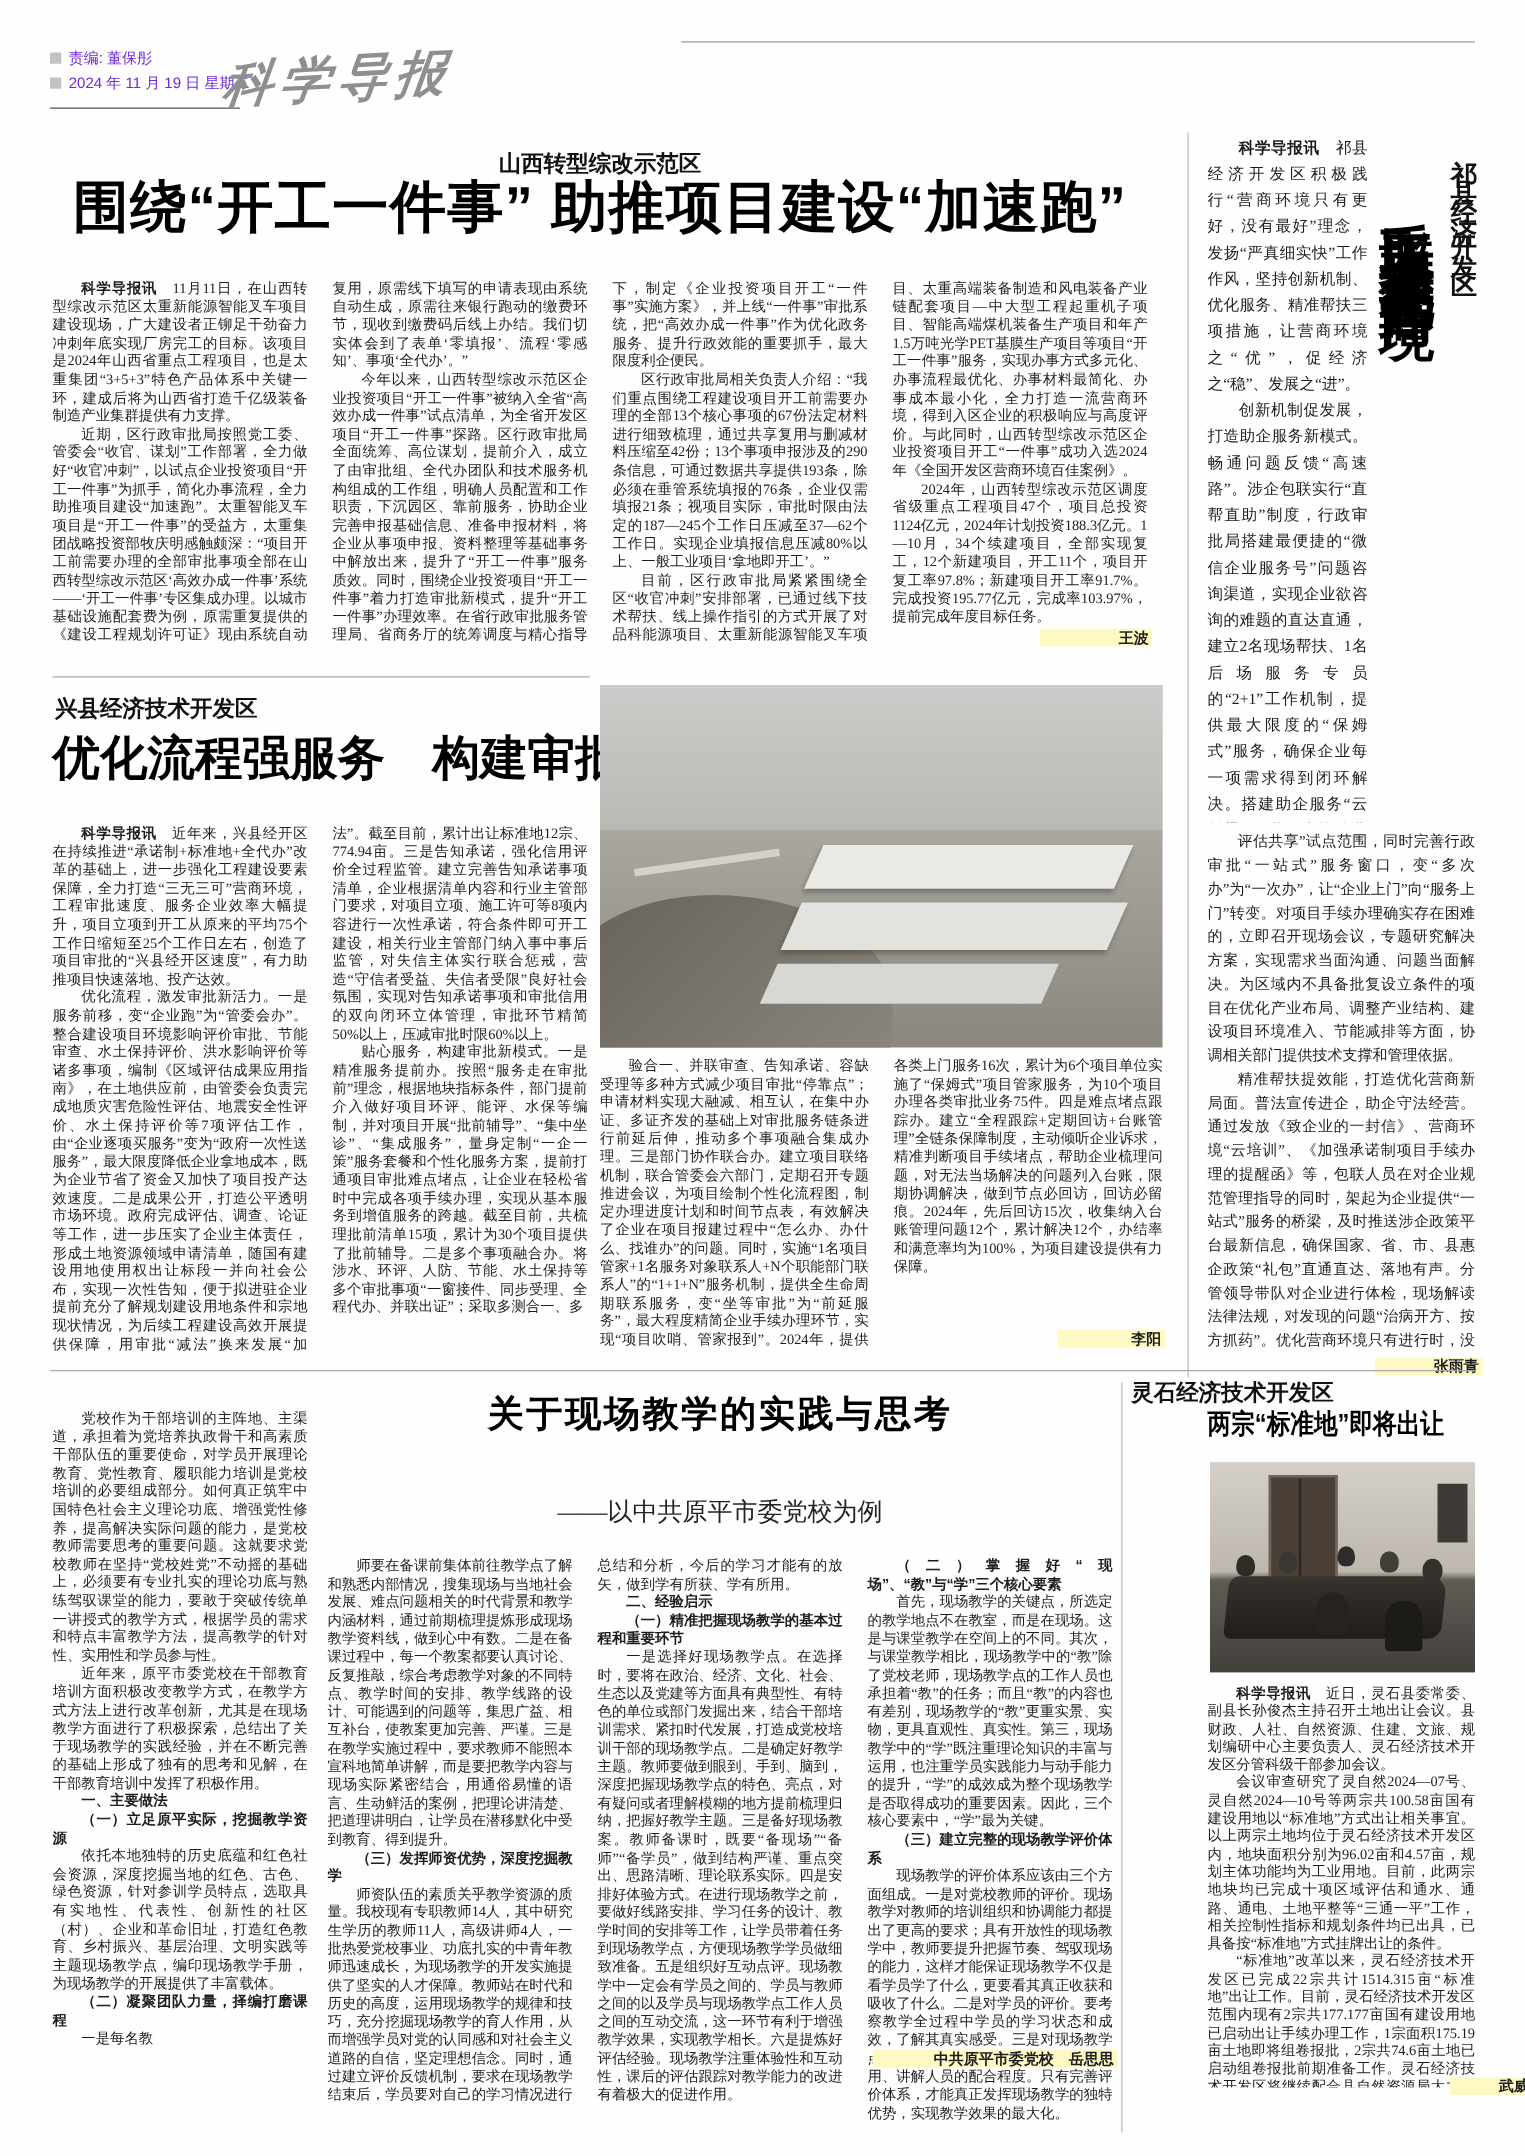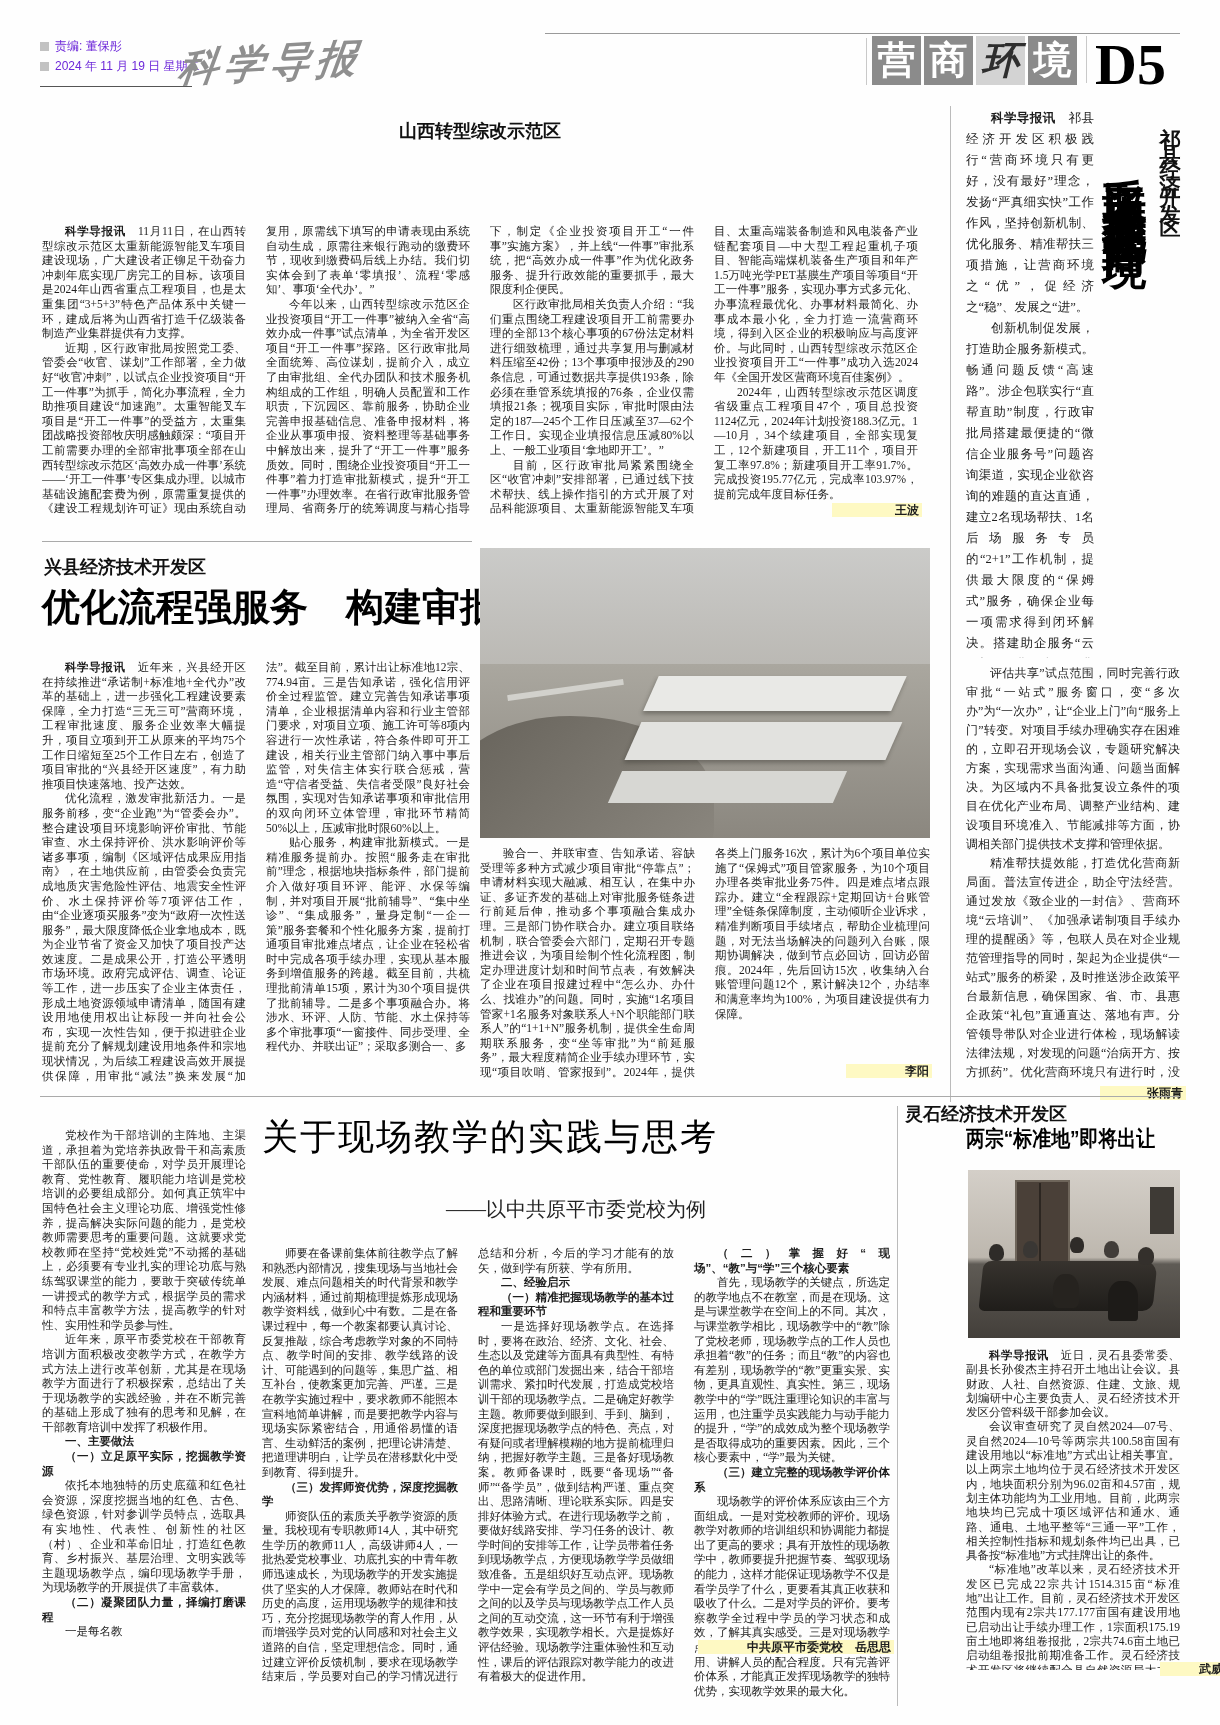--- a/index.html
+++ b/index.html
@@ -41,28 +41,23 @@
   <div class="rule" style="left:545px;top:33px;width:635px;height:1px;"></div>
 
   <div class="abs" style="left:40px;top:36px;">
     <div class="ed-line"><span class="sq"></span><span>责编: 董保彤</span></div>
     <div class="ed-line"><span class="sq"></span><span>2024 年 11 月 19 日  星期二</span></div>
   </div>
   <div class="rule" style="left:40px;top:86px;width:152px;height:1px;background:#555;"></div>
 
   <div class="abs masthead" style="left:182px;top:40px;">科学导报</div>
 
-  <div class="abs" style="left:872px;top:36px;white-space:nowrap;">
-    <div class="rule" style="left:-6px;top:2px;width:1px;height:47px;background:#c9c9c9;"></div>
-    <span class="ed-box">营</span><span class="ed-box">商</span><span class="ed-box light">环</span><span class="ed-box">境</span>
-    <span class="rule" style="display:inline-block;position:static;width:1px;height:47px;background:#c9c9c9;vertical-align:top;margin:0 4px 0 2px;"></span>
-    <span class="pageno" style="vertical-align:top;">D5</span>
-  </div>
 
   <div class="abs kicker" style="left:42px;top:120px;width:876px;text-align:center;">山西转型综改示范区</div>
+  <div class="abs sans" style="left:42px;top:140px;width:876px;text-align:center;font-weight:900;font-size:45px;line-height:1.15;letter-spacing:1px;color:#000;">围绕“开工一件事” 助推项目建设“加速跑”</div>
   <div class="abs body-txt cols4" style="left:42px;top:224px;width:876px;height:306px;">
       <p><b class="lead">科学导报讯</b>　11月11日，在山西转型综改示范区太重新能源智能叉车项目建设现场，广大建设者正铆足干劲奋力冲刺年底实现厂房完工的目标。该项目是2024年山西省重点工程项目，也是太重集团“3+5+3”特色产品体系中关键一环，建成后将为山西省打造千亿级装备制造产业集群提供有力支撑。</p>
       <p>近期，区行政审批局按照党工委、管委会“收官、谋划”工作部署，全力做好“收官冲刺”，以试点企业投资项目“开工一件事”为抓手，简化办事流程，全力助推项目建设“加速跑”。太重智能叉车项目是“开工一件事”的受益方，太重集团战略投资部牧庆明感触颇深：“项目开工前需要办理的全部审批事项全部在山西转型综改示范区‘高效办成一件事’系统——‘开工一件事’专区集成办理。以城市基础设施配套费为例，原需重复提供的《建设工程规划许可证》现由系统自动复用，原需线下填写的申请表现由系统自动生成，原需往来银行跑动的缴费环节，现收到缴费码后线上办结。我们切实体会到了表单‘零填报’、流程‘零感知’、事项‘全代办’。”</p>
       <p>今年以来，山西转型综改示范区企业投资项目“开工一件事”被纳入全省“高效办成一件事”试点清单，为全省开发区项目“开工一件事”探路。区行政审批局全面统筹、高位谋划，提前介入，成立了由审批组、全代办团队和技术服务机构组成的工作组，明确人员配置和工作职责，下沉园区、靠前服务，协助企业完善申报基础信息、准备申报材料，将企业从事项申报、资料整理等基础事务中解放出来，提升了“开工一件事”服务质效。同时，围绕企业投资项目“开工一件事”着力打造审批新模式，提升“开工一件事”办理效率。在省行政审批服务管理局、省商务厅的统筹调度与精心指导下，制定《企业投资项目开工“一件事”实施方案》，并上线“一件事”审批系统，把“高效办成一件事”作为优化政务服务、提升行政效能的重要抓手，最大限度利企便民。</p>
       <p>区行政审批局相关负责人介绍：“我们重点围绕工程建设项目开工前需要办理的全部13个核心事项的67份法定材料进行细致梳理，通过共享复用与删减材料压缩至42份；13个事项申报涉及的290条信息，可通过数据共享提供193条，除必须在垂管系统填报的76条，企业仅需填报21条；视项目实际，审批时限由法定的187—245个工作日压减至37—62个工作日。实现企业填报信息压减80%以上、一般工业项目‘拿地即开工’。”</p>
       <p>目前，区行政审批局紧紧围绕全区“收官冲刺”安排部署，已通过线下技术帮扶、线上操作指引的方式开展了对品科能源项目、太重新能源智能叉车项目、太重高端装备制造和风电装备产业链配套项目—中大型工程起重机子项目、智能高端煤机装备生产项目和年产1.5万吨光学PET基膜生产项目等项目“开工一件事”服务，实现办事方式多元化、办事流程最优化、办事材料最简化、办事成本最小化，全力打造一流营商环境，得到入区企业的积极响应与高度评价。与此同时，山西转型综改示范区企业投资项目开工“一件事”成功入选2024年《全国开发区营商环境百佳案例》。</p>
       <p>2024年，山西转型综改示范区调度省级重点工程项目47个，项目总投资1124亿元，2024年计划投资188.3亿元。1—10月，34个续建项目，全部实现复工，12个新建项目，开工11个，项目开复工率97.8%；新建项目开工率91.7%。完成投资195.77亿元，完成率103.97%，提前完成年度目标任务。</p>
     </div>
   <div class="byline" style="left:832px;top:503px;width:84px;">王波</div>
 
@@ -102,21 +97,21 @@
     </div>
   <div class="abs body-txt" style="left:966px;top:664px;width:214px;height:420px;font-size:12px;line-height:19px;">
       <p>评估共享”试点范围，同时完善行政审批“一站式”服务窗口，变“多次办”为“一次办”，让“企业上门”向“服务上门”转变。对项目手续办理确实存在困难的，立即召开现场会议，专题研究解决方案，实现需求当面沟通、问题当面解决。为区域内不具备批复设立条件的项目在优化产业布局、调整产业结构、建设项目环境准入、节能减排等方面，协调相关部门提供技术支撑和管理依据。</p>
       <p>精准帮扶提效能，打造优化营商新局面。普法宣传进企，助企守法经营。通过发放《致企业的一封信》、营商环境“云培训”、《加强承诺制项目手续办理的提醒函》等，包联人员在对企业规范管理指导的同时，架起为企业提供“一站式”服务的桥梁，及时推送涉企政策平台最新信息，确保国家、省、市、县惠企政策“礼包”直通直达、落地有声。分管领导带队对企业进行体检，现场解读法律法规，对发现的问题“治病开方、按方抓药”。优化营商环境只有进行时，没有完成时。</p>
     </div>
   <div class="byline" style="left:1100px;top:1086px;width:80px;">张雨青</div>
 
   <div class="rule" style="left:40px;top:1096px;width:1140px;height:1px;background:#aaa;"></div>
   <div class="rule" style="left:897px;top:1106px;width:1px;height:600px;background:#bbb;"></div>
 
-  <div class="abs" style="left:262px;top:1114px;width:628px;font-weight:400;font-size:36px;line-height:1.3;letter-spacing:2px;color:#000;">关于现场教学的实践与思考</div>
+  <div class="abs" style="left:262px;top:1114px;width:628px;text-align:center;font-weight:700;font-size:29px;line-height:1.3;letter-spacing:2px;color:#000;">关于现场教学的实践与思考</div>
   <div class="abs" style="left:262px;top:1196px;width:628px;text-align:center;font-size:20px;color:#222;">——以中共原平市委党校为例</div>
   <div class="abs body-txt" style="left:42px;top:1128px;width:204px;height:577px;">
       <p>党校作为干部培训的主阵地、主渠道，承担着为党培养执政骨干和高素质干部队伍的重要使命，对学员开展理论教育、党性教育、履职能力培训是党校培训的必要组成部分。如何真正筑牢中国特色社会主义理论功底、增强党性修养，提高解决实际问题的能力，是党校教师需要思考的重要问题。这就要求党校教师在坚持“党校姓党”不动摇的基础上，必须要有专业扎实的理论功底与熟练驾驭课堂的能力，要敢于突破传统单一讲授式的教学方式，根据学员的需求和特点丰富教学方法，提高教学的针对性、实用性和学员参与性。</p>
       <p>近年来，原平市委党校在干部教育培训方面积极改变教学方式，在教学方式方法上进行改革创新，尤其是在现场教学方面进行了积极探索，总结出了关于现场教学的实践经验，并在不断完善的基础上形成了独有的思考和见解，在干部教育培训中发挥了积极作用。</p>
       <p class="hd">一、主要做法</p>
       <p class="hd">（一）立足原平实际，挖掘教学资源</p>
       <p>依托本地独特的历史底蕴和红色社会资源，深度挖掘当地的红色、古色、绿色资源，针对参训学员特点，选取具有实地性、代表性、创新性的社区（村）、企业和革命旧址，打造红色教育、乡村振兴、基层治理、文明实践等主题现场教学点，编印现场教学手册，为现场教学的开展提供了丰富载体。</p>
       <p class="hd">（二）凝聚团队力量，择编打磨课程</p>
       <p>一是每名教</p>
     </div>

